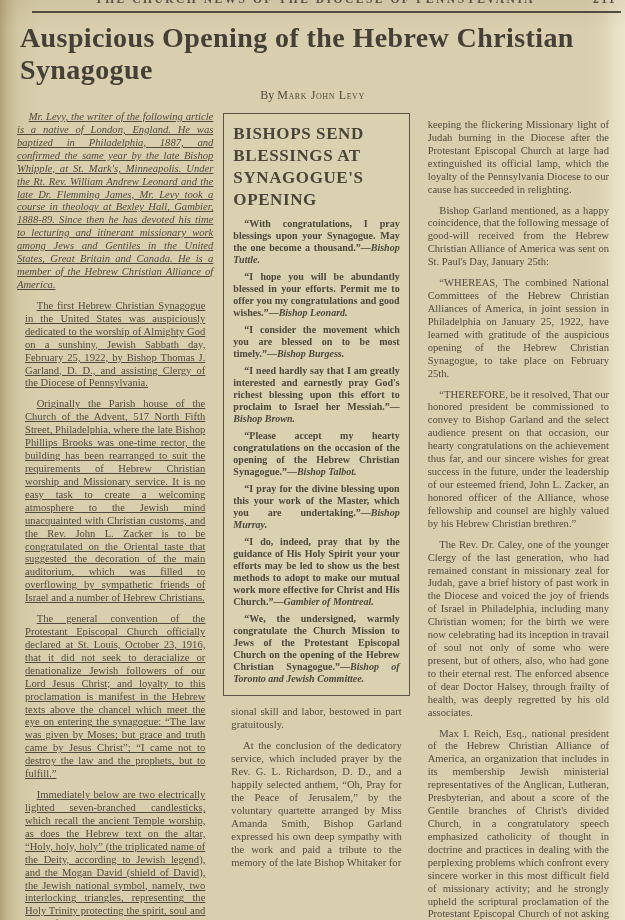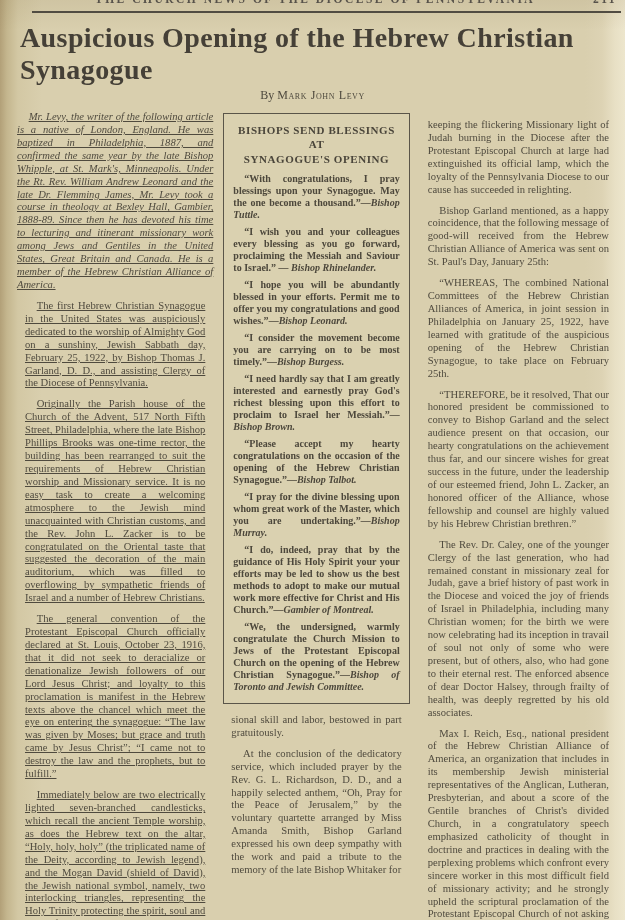--- a/index.html
+++ b/index.html
@@ -42,21 +42,21 @@
   .para + .para{margin-top:2px;}
   .no-indent{text-indent:0;}
   .intro-italic{font-style:italic;margin:0 0 7px 0;text-indent:1.1em;}
   
   .quote-box{
     border:1.5px solid #5a5549;
     padding:8px 9px 10px 9px;margin:2px 0 10px 0;
     background:rgba(222,212,180,.35);
   }
   .box-title{
-    text-align:center;font-weight:bold;font-size:11px;
+    text-align:left;font-weight:bold;font-size:17px;
     letter-spacing:.6px;color:#4a453a;line-height:1.3;
   }
   .box-title.first{margin-top:1px;}
   .box-title.second{margin-bottom:7px;}
   .quote{
     margin:0;text-indent:1.1em;text-align:justify;
     font-size:10px;line-height:1.2;font-weight:bold;color:#4c473b;
   }
   .quote + .quote{margin-top:5px;}
   .attr{font-style:italic;}
@@ -96,31 +96,30 @@
     </div>
 
     <div class="col col-center">
       <div class="quote-box">
         <div class="box-title first">BISHOPS SEND BLESSINGS AT</div>
         <div class="box-title second">SYNAGOGUE'S OPENING</div>
 
           <p class="quote"><span>“With congratulations, I pray blessings upon your Synagogue. May the one become a thousand.”</span><span class="attr">—Bishop Tuttle.</span></p>
 
 
-          <p class="quote"><span>“I wish you and your colleagues every blessing as you go forward, proclaiming the Messiah and Saviour to Israel.” </span><span class="attr">— Bishop Rhinelander.</span></p>
 
           <p class="quote"><span>“I hope you will be abundantly blessed in your efforts.  Permit me to offer you my congratulations and good wishes.”</span><span class="attr">—Bishop Leonard.</span></p>
 
-          <p class="quote"><span>“I consider the movement become you are carrying on to be most timely.”</span><span class="attr">—Bishop Burgess.</span></p>
+          <p class="quote"><span>“I consider the movement which you are blessed on to be most timely.”</span><span class="attr">—Bishop Burgess.</span></p>
 
           <p class="quote"><span>“I need hardly say that I am greatly interested and earnestly pray God's richest blessing upon this effort to proclaim to Israel her Messiah.”</span><span class="attr">—Bishop Brown.</span></p>
 
           <p class="quote"><span>“Please accept my hearty congratulations on the occasion of the opening of the Hebrew Christian Synagogue.”</span><span class="attr">—Bishop Talbot.</span></p>
 
-          <p class="quote"><span>“I pray for the divine blessing upon whom great work of the Master, which you are undertaking.”</span><span class="attr">—Bishop Murray.</span></p>
+          <p class="quote"><span>“I pray for the divine blessing upon this your work of the Master, which you are undertaking.”</span><span class="attr">—Bishop Murray.</span></p>
 
           <p class="quote"><span>“I do, indeed, pray that by the guidance of His Holy Spirit your your efforts may be led to show us the best methods to adopt to make our mutual work more effective for Christ and His Church.”</span><span class="attr">—Gambier of Montreal.</span></p>
 
           <p class="quote"><span>“We, the undersigned, warmly congratulate the Church Mission to Jews of the Protestant Episcopal Church on the opening of the Hebrew Christian Synagogue.”</span><span class="attr">—Bishop of Toronto and Jewish Committee.</span></p>
 
       </div>
       <div class="below-box">
         <p class="para no-indent">sional skill and labor, bestowed in part gratuitously.</p>
 
           <p class="para">At the conclusion of the dedicatory service, which included prayer by the Rev. G. L. Richardson, D. D., and a happily selected anthem, “Oh, Pray for the Peace of Jerusalem,” by the voluntary quartette arranged by Miss Amanda Smith, Bishop Garland expressed his own deep sympathy with the work and paid a tribute to the memory of the late Bishop Whitaker for</p>

